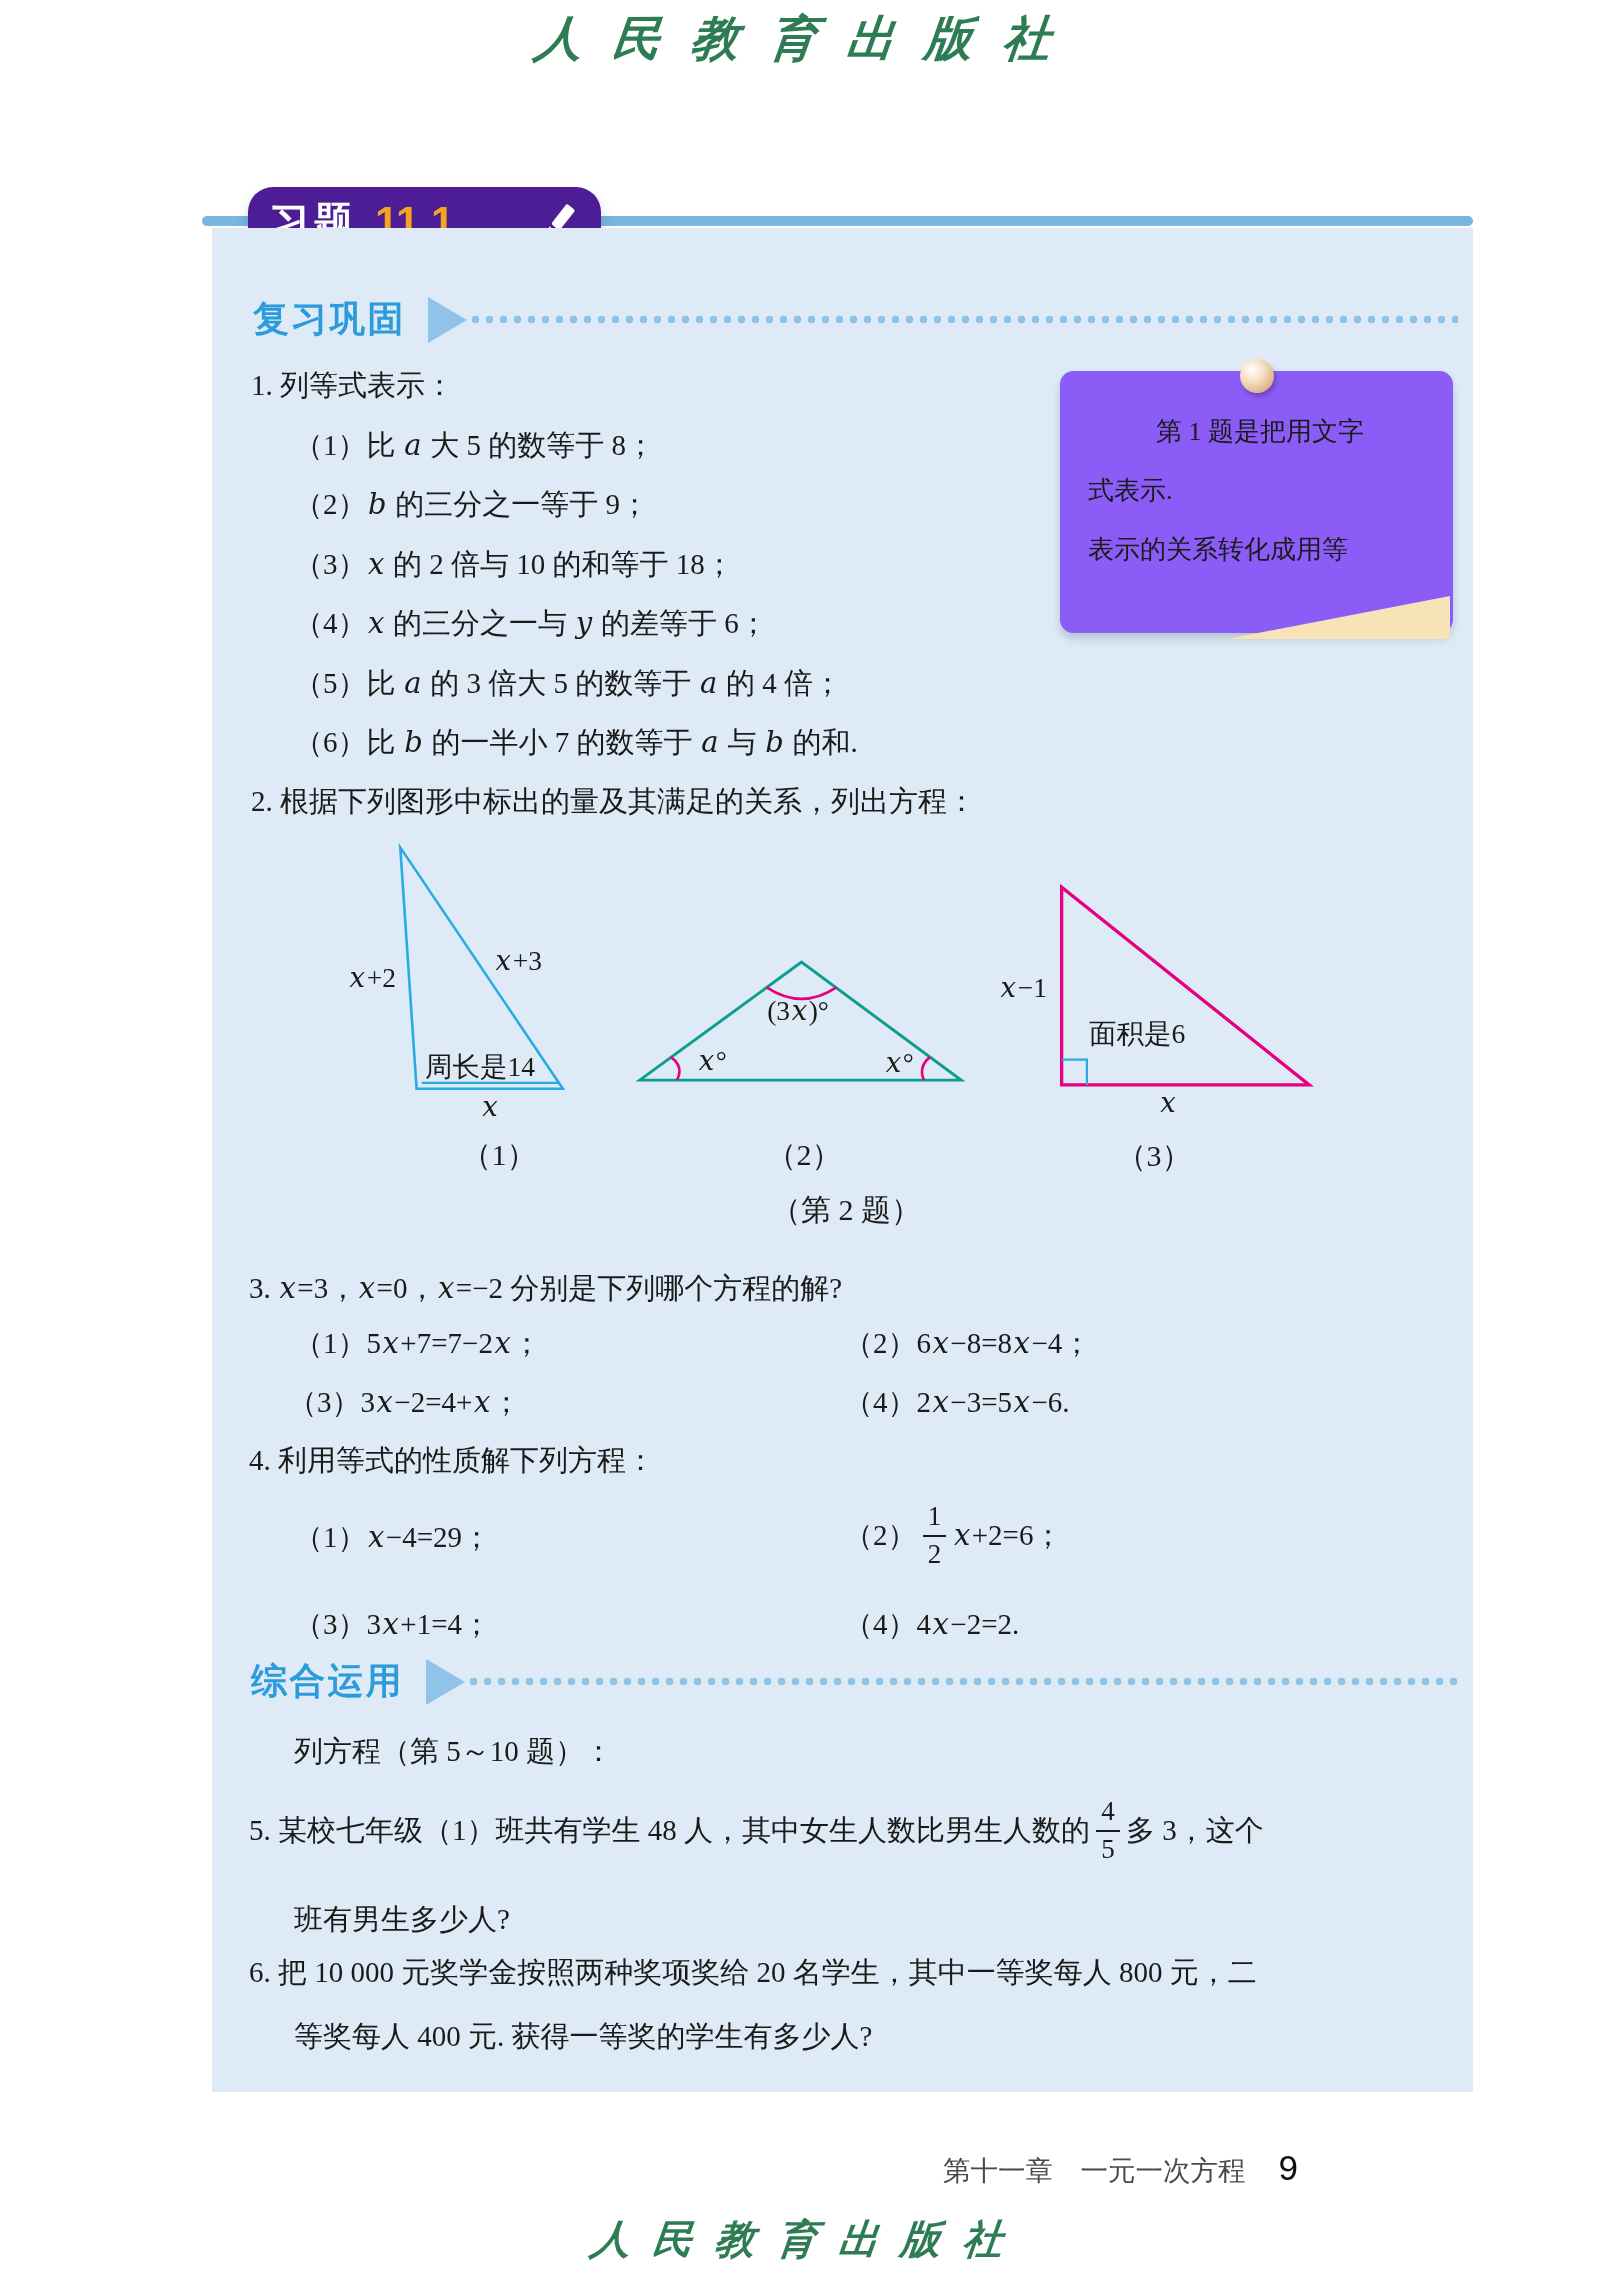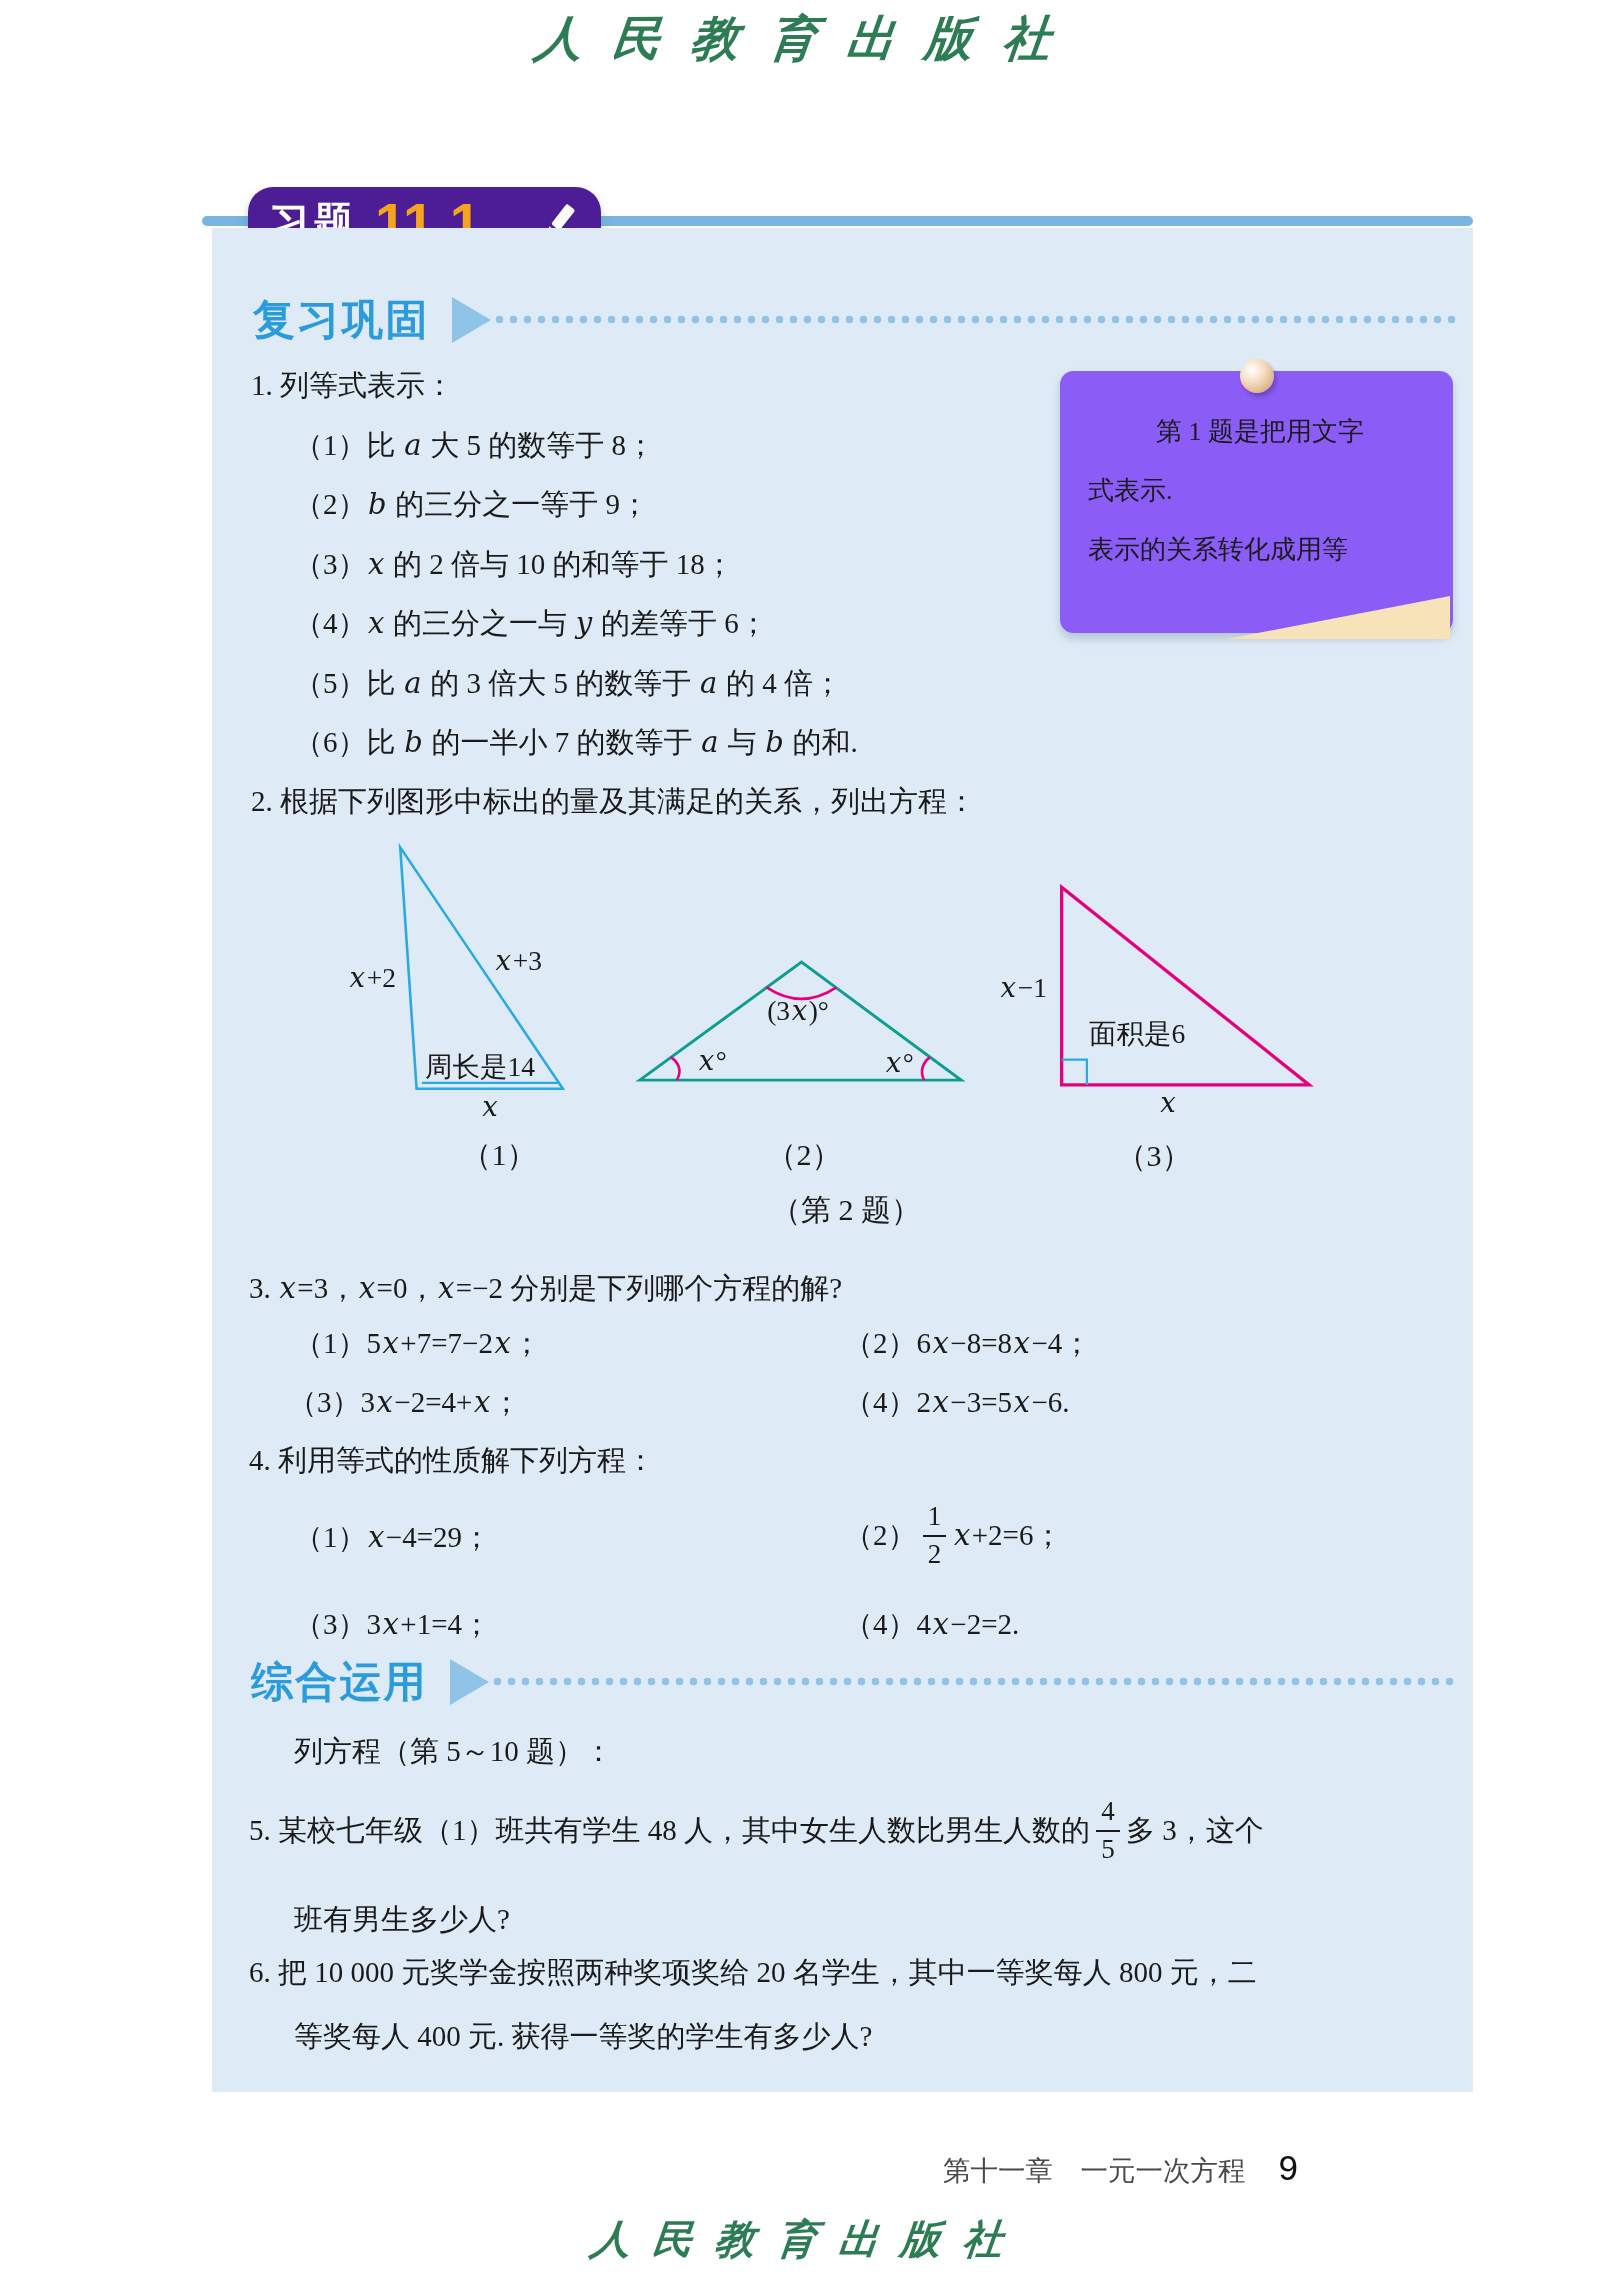--- a/index.html
+++ b/index.html
@@ -11,29 +11,29 @@
         white-space:nowrap;transform:translateX(-50%) skewX(-6deg);}
   .logo-top{top:7.4px;font-size:48px;letter-spacing:30px;}
   .logo-bottom{top:2212px;font-size:40px;letter-spacing:22px;}
 
   
   .top-rule{position:absolute;left:202px;top:216px;width:1271px;height:10.4px;border-radius:5.2px;background:#79B5E1;}
   .badge{position:absolute;left:248px;top:187px;width:353px;height:70px;border-radius:25px;background:#4c1d95;
         display:flex;align-items:center;padding:8px 21px;box-sizing:border-box;
         box-shadow:0 7.4px 12px rgba(60,100,140,.30);font-family:"Liberation Sans","DejaVu Sans",sans-serif;}
   .badge-label{color:#ffffff;font-size:41px;font-weight:bold;letter-spacing:3px;}
-  .badge-number{color:#F6A41C;font-size:56px;font-weight:bold;margin-left:18px;}
+  .badge-number{color:#F6A41C;font-size:42px;font-weight:bold;margin-left:18px;}
   .badge .pencil{margin-left:auto;width:43px;height:43px;}
 
   
   .panel{position:absolute;left:212px;top:228px;width:1261px;height:1864px;background:#DEEBF7;}
 
   
   .sec-row{position:absolute;display:flex;align-items:center;height:49px;}
-  .sec-title{font-family:"Liberation Sans","DejaVu Sans",sans-serif;font-weight:bold;font-size:42px;
+  .sec-title{font-family:"Liberation Sans","DejaVu Sans",sans-serif;font-weight:bold;font-size:36px;
         color:#2B9BDB;letter-spacing:2.2px;}
   .sec-arrow{width:0;height:0;border-top:23px solid transparent;border-bottom:23px solid transparent;
         border-left:39px solid #8FC3E8;margin-left:22px;}
   .sec-dots{flex:1;height:9px;margin-left:4.5px;background-image:radial-gradient(circle at 4.5px 4.5px,#8FC3E8 3.7px,transparent 4.1px);
         background-size:14px 9px;background-repeat:repeat-x;}
 
   
   .line{position:absolute;font-size:29px;line-height:39px;white-space:nowrap;}
   .fracline{position:absolute;display:flex;align-items:center;font-size:29px;white-space:nowrap;}
   .line i,.fracline i,.flabel i{font-family:"DejaVu Serif",serif;font-style:italic;padding:0 1.5px;}

